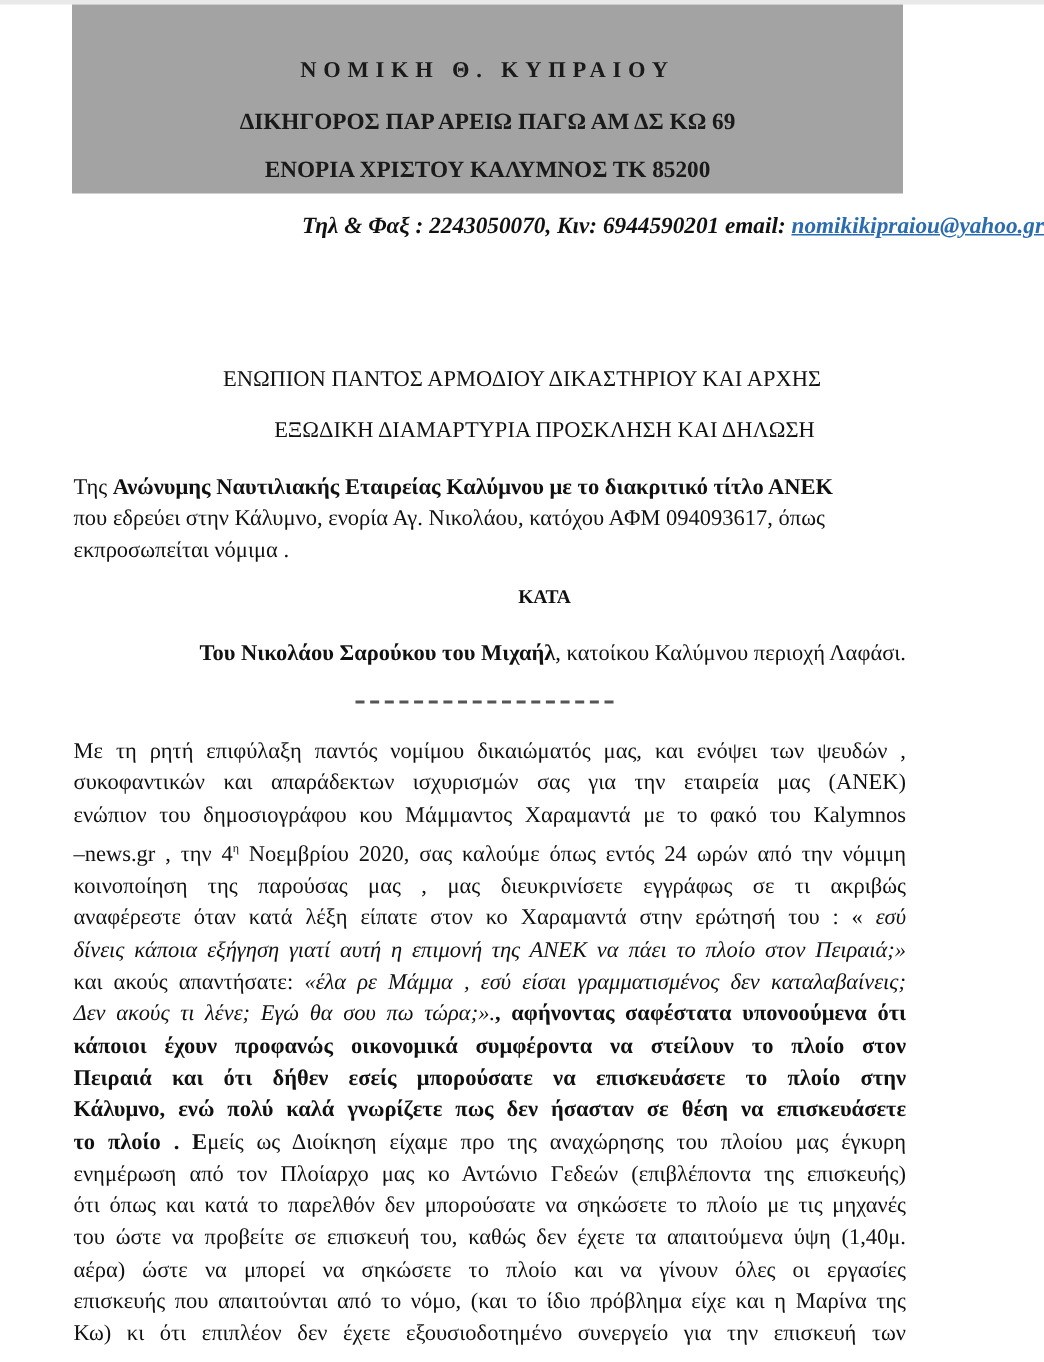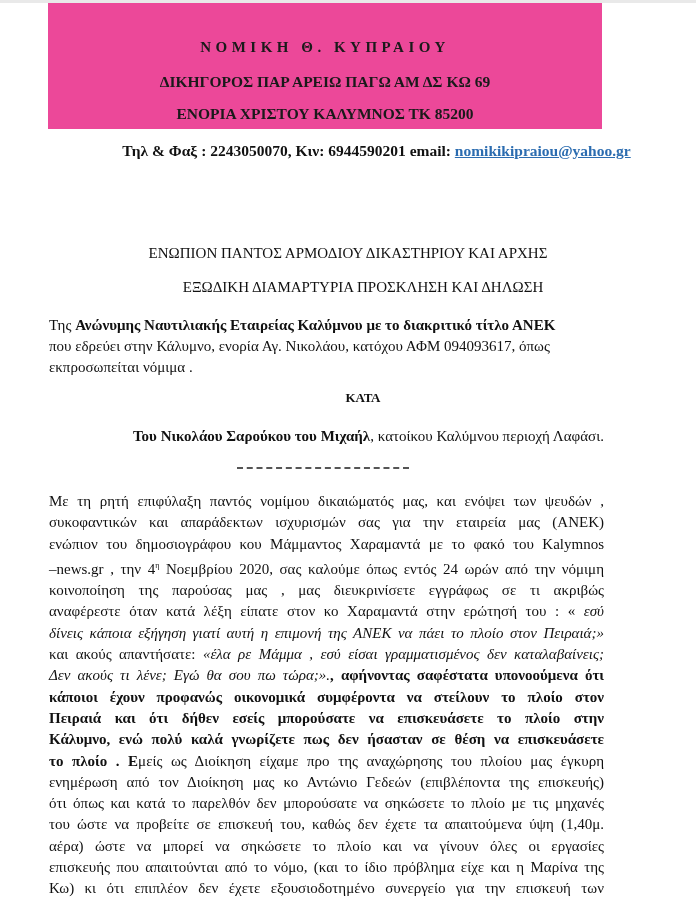--- a/index.html
+++ b/index.html
@@ -18,42 +18,43 @@
     .topline {
       position: absolute;
       left: 0; top: 0;
       width: 696px; height: 3px;
       background: #e9e9e9;
     }
     .letterhead {
       position: absolute;
       left: 48px; top: 3px;
       width: 554px; height: 126px;
-      background: #ec4899;
+      background: #a3a3a3;
     }
     .lh-line {
       position: absolute;
       left: 0; width: 100%;
       text-align: center;
       font-weight: bold;
       font-size: 15.5px;
       color: #1a1a1a;
     }
     .lh-name { top: 36px; letter-spacing: 4.5px; font-size: 15px; }
     .lh-title { top: 70px; }
     .lh-addr { top: 102px; }
     .contact {
       position: absolute;
       left: 0; top: 142px;
       width: 696px;
       font-weight: bold;
       font-size: 15.5px;
-      text-align: center;
+      text-align: right;
       padding-left: 57px;
       box-sizing: border-box;
+      font-style: italic;
     }
     .contact a {
       color: #2b6cb0;
       text-decoration: underline;
     }
     .center-line {
       position: absolute;
       left: 0; width: 696px;
       text-align: center;
       font-size: 15px;
@@ -132,19 +133,19 @@
   <span class="jl"><span>–news.gr , την 4</span><sup>η</sup><span> Νοεμβρίου 2020, σας καλούμε όπως εντός 24 ωρών από την νόμιμη</span></span>
   <span class="jl">κοινοποίηση της παρούσας μας , μας διευκρινίσετε εγγράφως σε τι ακριβώς</span>
   <span class="jl"><span>αναφέρεστε όταν κατά λέξη είπατε στον κο Χαραμαντά στην ερώτησή του : « </span><span class="i">εσύ</span></span>
   <span class="jl i">δίνεις κάποια εξήγηση γιατί αυτή η επιμονή της ΑΝΕΚ να πάει το πλοίο στον Πειραιά;»</span>
   <span class="jl"><span>και ακούς απαντήσατε: </span><span class="i">«έλα ρε Μάμμα , εσύ είσαι γραμματισμένος δεν καταλαβαίνεις;</span></span>
   <span class="jl"><span class="i">Δεν ακούς τι λένε; Εγώ θα σου πω τώρα;».</span><span class="b">, αφήνοντας σαφέστατα υπονοούμενα ότι</span></span>
   <span class="jl b">κάποιοι έχουν προφανώς οικονομικά συμφέροντα να στείλουν το πλοίο στον</span>
   <span class="jl b">Πειραιά και ότι δήθεν εσείς μπορούσατε να επισκευάσετε το πλοίο στην</span>
   <span class="jl b">Κάλυμνο, ενώ  πολύ καλά γνωρίζετε πως δεν ήσασταν σε θέση να επισκευάσετε</span>
   <span class="jl"><span class="b">το πλοίο . Ε</span><span>μείς ως Διοίκηση  είχαμε προ της αναχώρησης του πλοίου μας έγκυρη</span></span>
-  <span class="jl">ενημέρωση από τον Διοίκηση μας κο Αντώνιο Γεδεών (επιβλέποντα της επισκευής)</span>
+  <span class="jl">ενημέρωση από τον Πλοίαρχο μας κο Αντώνιο Γεδεών (επιβλέποντα της επισκευής)</span>
   <span class="jl">ότι όπως και κατά το παρελθόν δεν μπορούσατε να σηκώσετε το πλοίο με τις μηχανές</span>
   <span class="jl">του ώστε να προβείτε σε επισκευή του,  καθώς δεν έχετε τα απαιτούμενα ύψη (1,40μ.</span>
   <span class="jl">αέρα) ώστε να μπορεί να σηκώσετε το πλοίο και να γίνουν όλες οι εργασίες</span>
   <span class="jl">επισκευής που απαιτούνται από το νόμο, (και το ίδιο πρόβλημα είχε και η Μαρίνα της</span>
   <span class="jl">Κω) κι ότι επιπλέον δεν έχετε εξουσιοδοτημένο συνεργείο για την επισκευή των</span>
 </div>
 
 </body></html>

